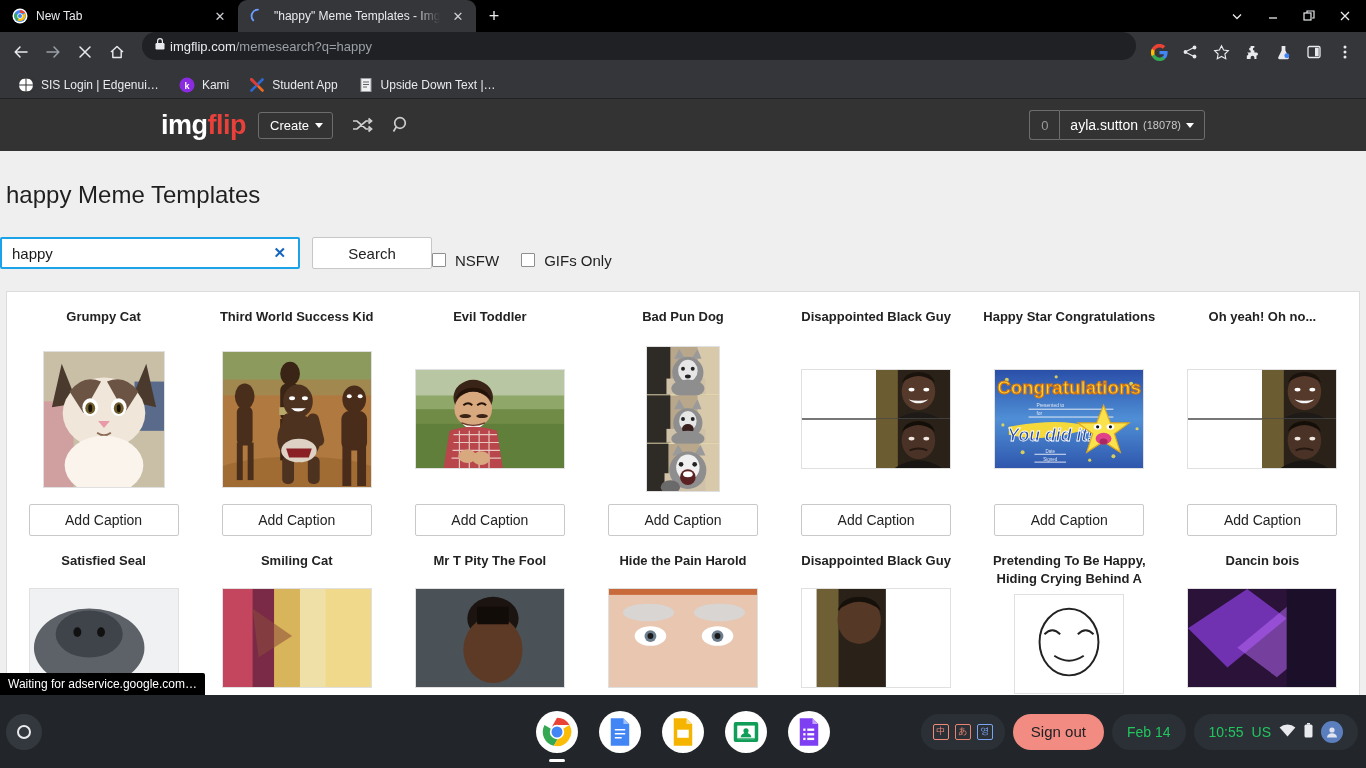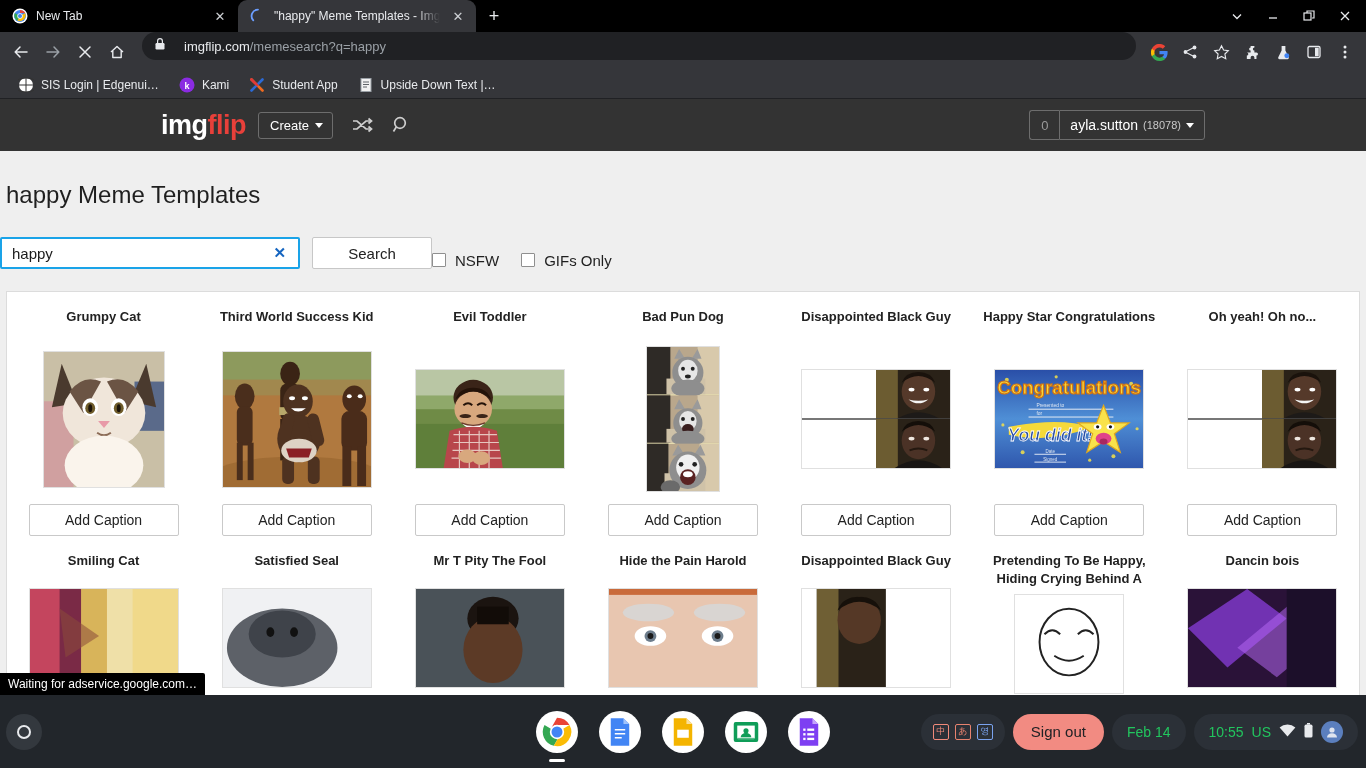--- a/index.html
+++ b/index.html
@@ -57,21 +57,21 @@
     display: flex; align-items: center; padding: 0 6px; gap: 2px;
   }
   .tbtn {
     width: 30px; height: 30px; border-radius: 50%;
     display: flex; align-items: center; justify-content: center;
     color: #e8eaed; flex: 0 0 30px;
   }
   .omnibox {
     flex: 1 1 auto; height: 28px; background: #202124;
     border-radius: 14px; margin: 0 6px 12px 8px;
-    display: flex; align-items: center; padding: 0 12px; gap: 18px;
+    display: flex; align-items: center; padding: 0 12px; gap: 4px;
     min-width: 0;
   }
   .omni-url { font-size: 13px; color: #e8eaed; white-space: nowrap; overflow: hidden; }
   .omni-url .path { color: #9aa0a6; }
   .toolbar-right { display: flex; align-items: center; gap: 1px; }
 
   .bookmarks {
     height: 28px; background: #35363a;
     display: flex; align-items: center; padding: 0 10px; gap: 4px;
     border-bottom: 1px solid #202124;
@@ -735,46 +735,46 @@
                 </svg>
               </div>
             </div>
             <div class="cap-btn">Add Caption</div>
           </div>
         </div>
 
         <div class="grid">
 
           <div class="cell">
+            <div class="cell-title">Satisfied Seal</div>
+            <div class="thumb-wrap" style="align-items:flex-start">
+              <div class="thumb" style="width:150px;height:100px">
+                <svg class="ph" viewBox="0 0 150 100" preserveAspectRatio="none">
+                  <rect width="150" height="100" fill="#f0f1f3"></rect>
+                  <ellipse cx="60" cy="60" rx="56" ry="40" fill="#5d6168"></ellipse>
+                  <ellipse cx="60" cy="46" rx="34" ry="24" fill="#3f434a"></ellipse>
+                  <ellipse cx="48" cy="44" rx="4" ry="5" fill="#111"></ellipse>
+                  <ellipse cx="72" cy="44" rx="4" ry="5" fill="#111"></ellipse>
+                </svg>
+              </div>
+            </div>
+          </div>
+
+          <div class="cell">
             <div class="cell-title">Smiling Cat</div>
             <div class="thumb-wrap" style="align-items:flex-start">
               <div class="thumb" style="width:150px;height:100px">
                 <svg class="ph" viewBox="0 0 150 100" preserveAspectRatio="none">
                   <rect width="150" height="100" fill="#e8c96a"></rect>
                   <rect x="0" y="0" width="34" height="100" fill="#c4455e"></rect>
                   <rect x="30" y="0" width="22" height="100" fill="#7a2a46"></rect>
                   <rect x="52" y="0" width="26" height="100" fill="#d8b45a"></rect>
                   <rect x="78" y="0" width="28" height="100" fill="#efe0a8"></rect>
                   <rect x="104" y="0" width="46" height="100" fill="#f0d98a"></rect>
                   <path d="M30 20 L70 48 L36 70 Z" fill="#8a4a3a" opacity="0.55"></path>
-                </svg>
-              </div>
-            </div>
-          </div>
-
-          <div class="cell">
-            <div class="cell-title">Satisfied Seal</div>
-            <div class="thumb-wrap" style="align-items:flex-start">
-              <div class="thumb" style="width:150px;height:100px">
-                <svg class="ph" viewBox="0 0 150 100" preserveAspectRatio="none">
-                  <rect width="150" height="100" fill="#f0f1f3"></rect>
-                  <ellipse cx="60" cy="60" rx="56" ry="40" fill="#5d6168"></ellipse>
-                  <ellipse cx="60" cy="46" rx="34" ry="24" fill="#3f434a"></ellipse>
-                  <ellipse cx="48" cy="44" rx="4" ry="5" fill="#111"></ellipse>
-                  <ellipse cx="72" cy="44" rx="4" ry="5" fill="#111"></ellipse>
                 </svg>
               </div>
             </div>
           </div>
 
           <div class="cell">
             <div class="cell-title">Mr T Pity The Fool</div>
             <div class="thumb-wrap" style="align-items:flex-start">
               <div class="thumb" style="width:150px;height:100px">
                 <svg class="ph" viewBox="0 0 150 100" preserveAspectRatio="none">

